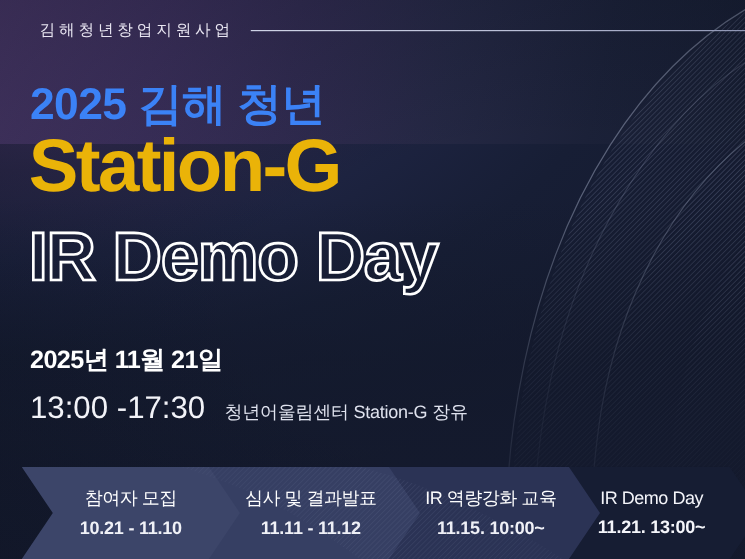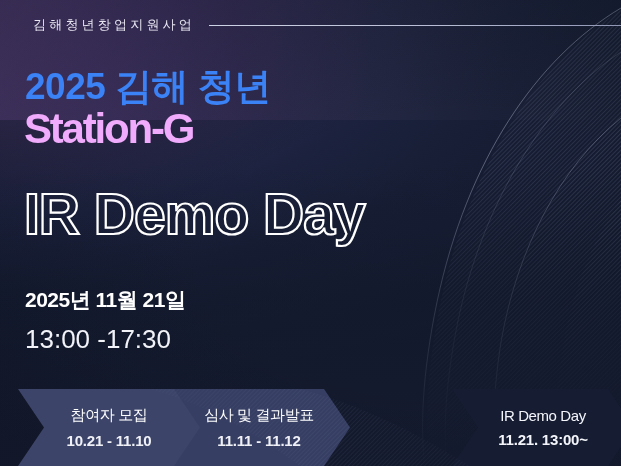--- a/index.html
+++ b/index.html
@@ -82,23 +82,23 @@
     left: 25px; top: 62px;
     font-size: 37px;
     font-weight: 700;
     color: #3b82f6;
     letter-spacing: -0.5px;
     white-space: nowrap;
   }
   .title-main {
     position: absolute;
     left: 24px; top: 108px;
-    font-size: 42px;
+    font-size: 62px;
     font-weight: 900;
-    color: #f0abfc;
+    color: #eab308;
     letter-spacing: -2.2px;
     white-space: nowrap;
     line-height: 1;
   }
   .title-outline {
     position: absolute;
     left: 24px; top: 186px;
     font-size: 57px;
     font-weight: 800;
     letter-spacing: -1px;
@@ -247,30 +247,35 @@
     <span class="tagline-rule"></span>
   </div>
 
   <div class="title-sub">2025 김해 청년</div>
   <div class="title-main">Station-G</div>
   <div class="title-outline">IR Demo Day</div>
 
   <div class="date-line">2025년 11월 21일</div>
   <div class="time-row">
     <span class="time-text">13:00 -17:30</span>
+    <span class="venue-text">청년어울림센터 Station-G 장유</span>
   </div>
 
   <div class="cards">
     <div class="card card-1">
       <span class="card-title">참여자 모집</span>
       <span class="card-date">10.21 - 11.10</span>
     </div>
     <div class="card card-2">
       <span class="card-title">심사 및 결과발표</span>
       <span class="card-date">11.11 - 11.12</span>
+    </div>
+    <div class="card card-3">
+      <span class="card-title">IR 역량강화 교육</span>
+      <span class="card-date">11.15. 10:00~</span>
     </div>
     <div class="card card-4">
       <span class="card-title">IR Demo Day</span>
       <span class="card-date">11.21. 13:00~</span>
     </div>
   </div>
 
   <svg class="cards-hatch" width="621" height="77" viewBox="0 0 621 77" xmlns="http://www.w3.org/2000/svg">
     <defs>
       <pattern id="hatch2" width="3" height="3" patternUnits="userSpaceOnUse" patternTransform="rotate(45)">

